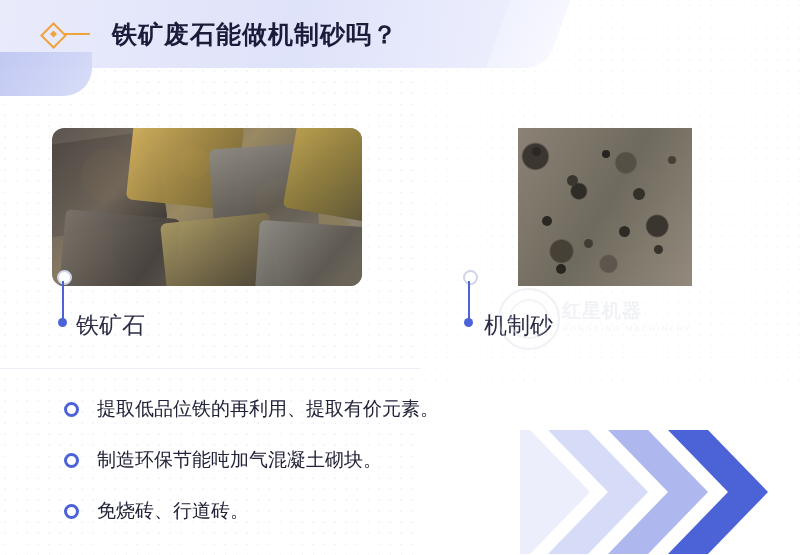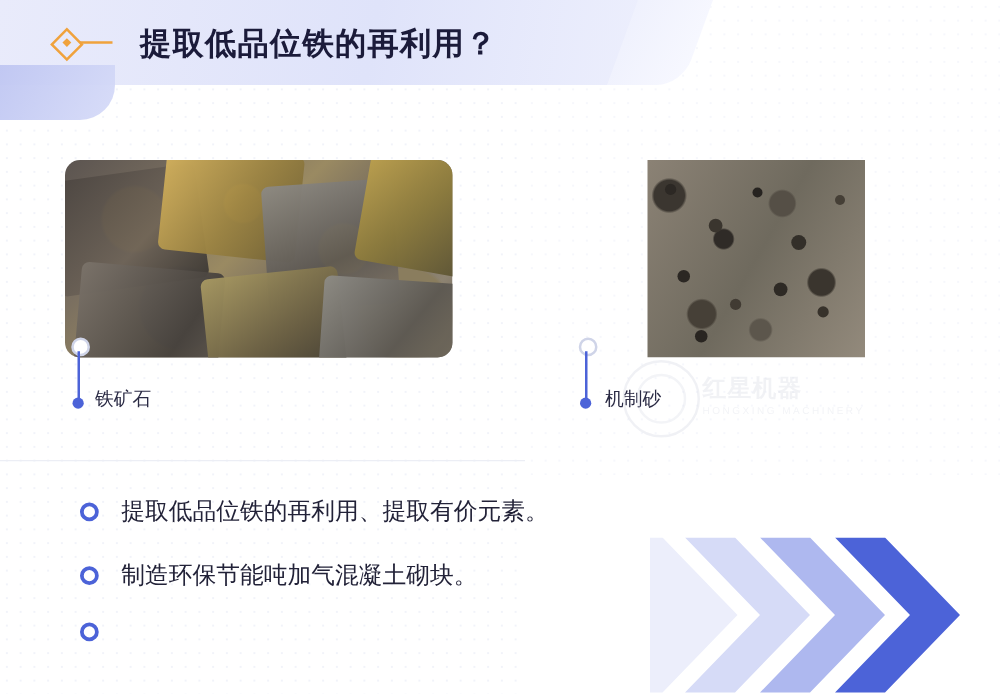--- a/index.html
+++ b/index.html
@@ -117,21 +117,21 @@
     position:absolute;width:11px;height:11px;border-radius:50%;
     background:#ffffff;border:2px solid #cfd4e8;
   }
   .callout-stem{
     position:absolute;width:2px;background:#4c63d8;
   }
   .callout-bullet{
     position:absolute;width:9px;height:9px;border-radius:50%;background:#4c63d8;
   }
   .callout-label{
-    position:absolute;font-size:15px;color:#2a2a44;white-space:nowrap;
+    position:absolute;font-size:23px;color:#2a2a44;white-space:nowrap;
   }
   
   .bullet-row{
     position:absolute;display:flex;align-items:center;
   }
   .bullet-ring{
     width:15px;height:15px;border-radius:50%;
     border:3px solid #4c63d8;background:#ffffff;
     box-sizing:border-box;flex:none;
   }
@@ -168,21 +168,21 @@
 
 <div class="page">
 
   <div class="dots"></div>
   <div class="dots2"></div>
 
   <div class="header-band"></div>
   <div class="header-corner"></div>
   <div class="header-diamond"></div>
   <div class="header-line"></div>
-  <div class="title">提取低品位铁的再利用？</div>
+  <div class="title">铁矿废石能做机制砂吗？</div>
 
   <div class="soft-line"></div>
 
   <div class="photo photo-ore">
     <div class="ore-bg"></div>
     <div class="ore-rock" style="left:-10px;top:10px;width:120px;height:92px;background:linear-gradient(140deg,#4a4440,#6d6358 60%,#3b3733);transform:rotate(-8deg);"></div>
     <div class="ore-rock" style="left:78px;top:-8px;width:110px;height:85px;background:linear-gradient(120deg,#d7b45e,#9b8342 55%,#6e5f34);transform:rotate(6deg);"></div>
     <div class="ore-rock" style="left:160px;top:18px;width:105px;height:100px;background:linear-gradient(160deg,#8d8a84,#5d5852 60%,#7e7466);transform:rotate(-4deg);"></div>
     <div class="ore-rock" style="left:238px;top:-4px;width:95px;height:92px;background:linear-gradient(130deg,#c0a34f,#8b7a3c 50%,#554e33);transform:rotate(10deg);"></div>
     <div class="ore-rock" style="left:10px;top:86px;width:115px;height:86px;background:linear-gradient(120deg,#7b736a,#46413c 70%,#5f5850);transform:rotate(5deg);"></div>
@@ -225,20 +225,21 @@
   <div class="bullet-row" style="left:64px;top:396px;">
     <span class="bullet-ring"></span>
     <span class="bullet-text">提取低品位铁的再利用、提取有价元素。</span>
   </div>
   <div class="bullet-row" style="left:64px;top:447px;">
     <span class="bullet-ring"></span>
     <span class="bullet-text">制造环保节能吨加气混凝土砌块。</span>
   </div>
   <div class="bullet-row" style="left:64px;top:498px;">
     <span class="bullet-ring"></span>
+    <span class="bullet-text">免烧砖、行道砖。</span>
   </div>
 
   <svg style="position:absolute;left:520px;top:430px;" width="280" height="125" viewBox="0 0 280 125">
     <path d="M10 0 L70 62 L10 124 L0 124 L0 0 Z" fill="#eceefb"></path>
     <path d="M68 0 L128 62 L68 124 L28 124 L88 62 L28 0 Z" fill="#d6dbf7"></path>
     <path d="M128 0 L188 62 L128 124 L88 124 L148 62 L88 0 Z" fill="#aeb8ef"></path>
     <path d="M188 0 L248 62 L188 124 L148 124 L208 62 L148 0 Z" fill="#4c63d8"></path>
   </svg>
 
 </div>

